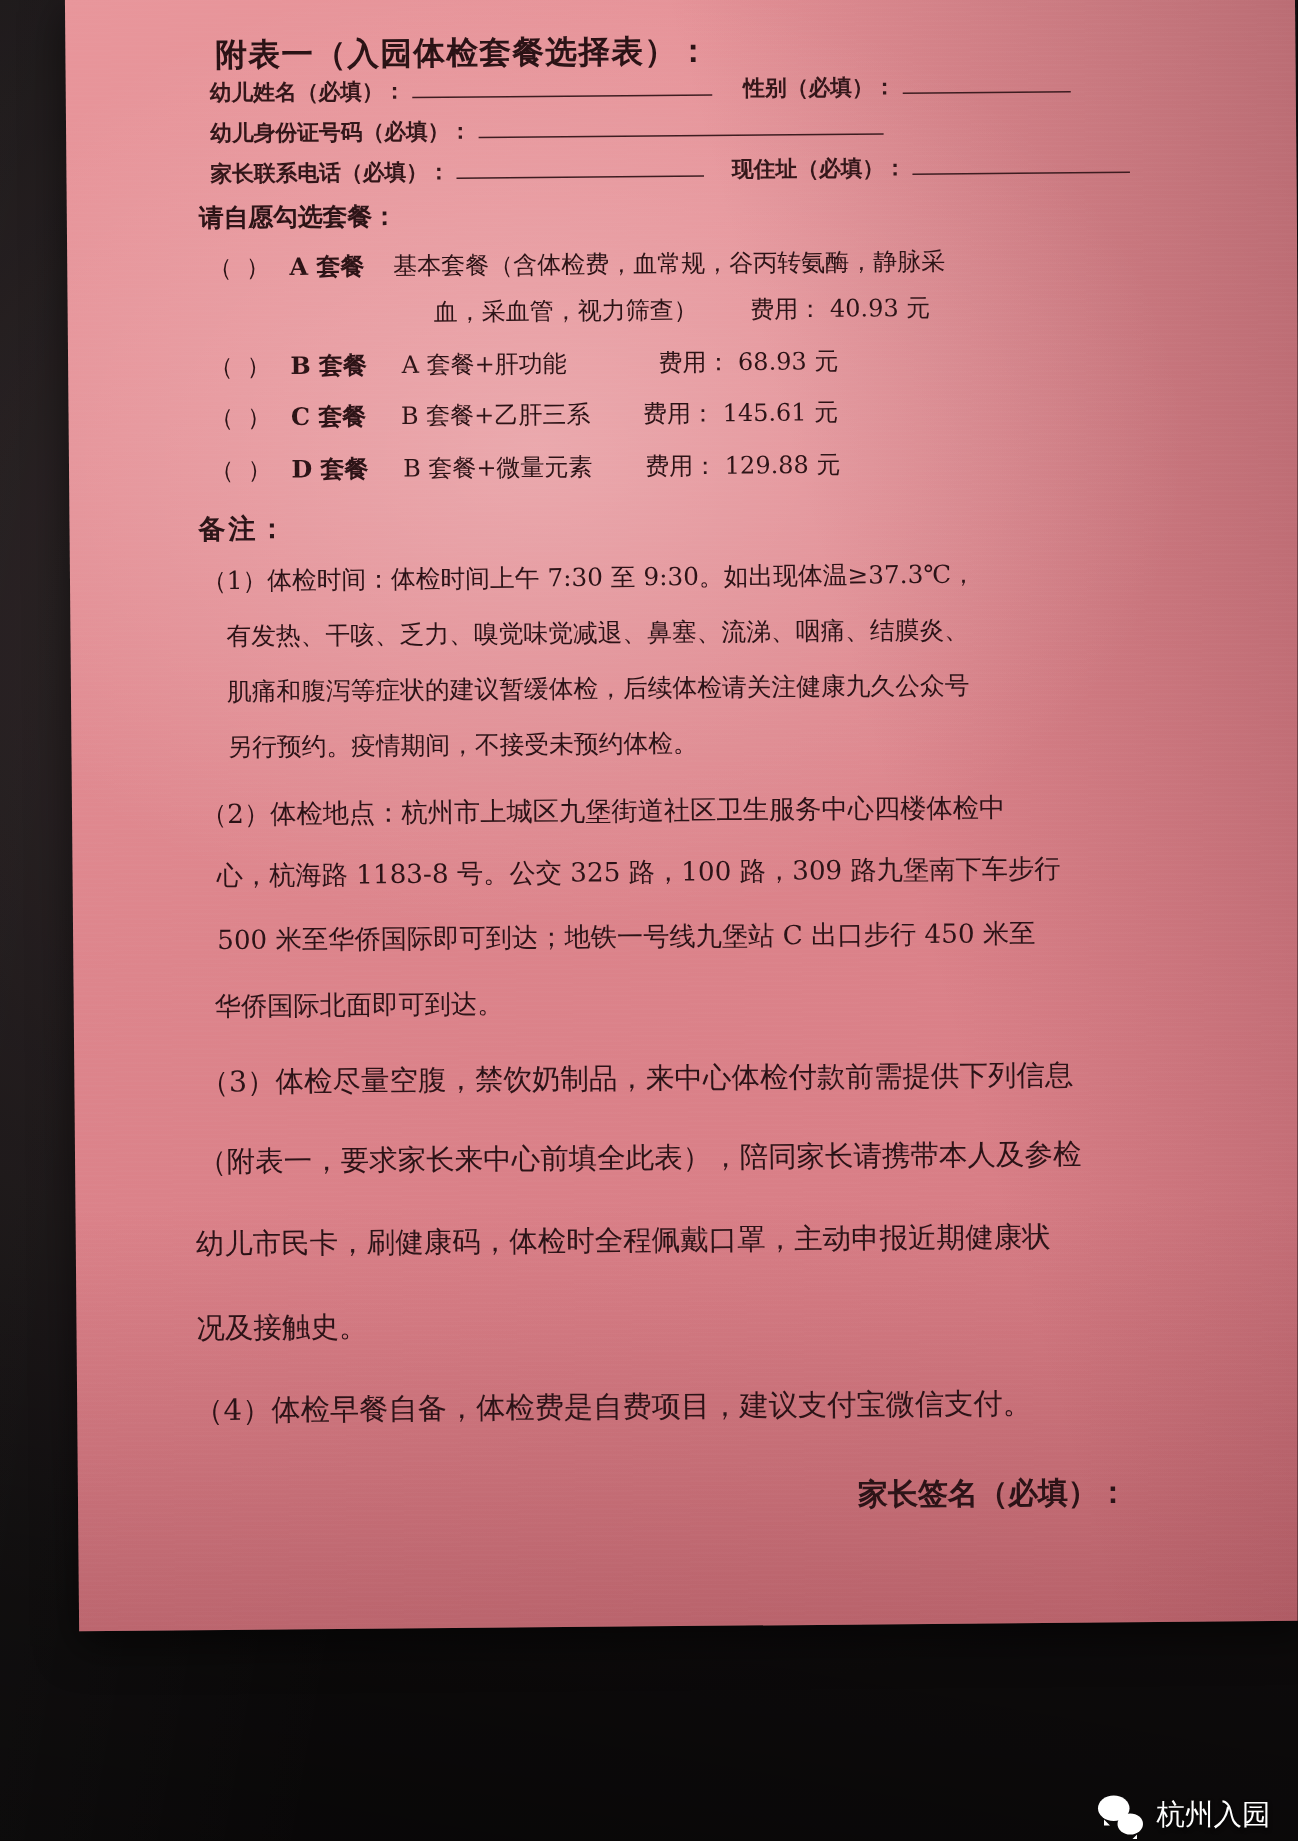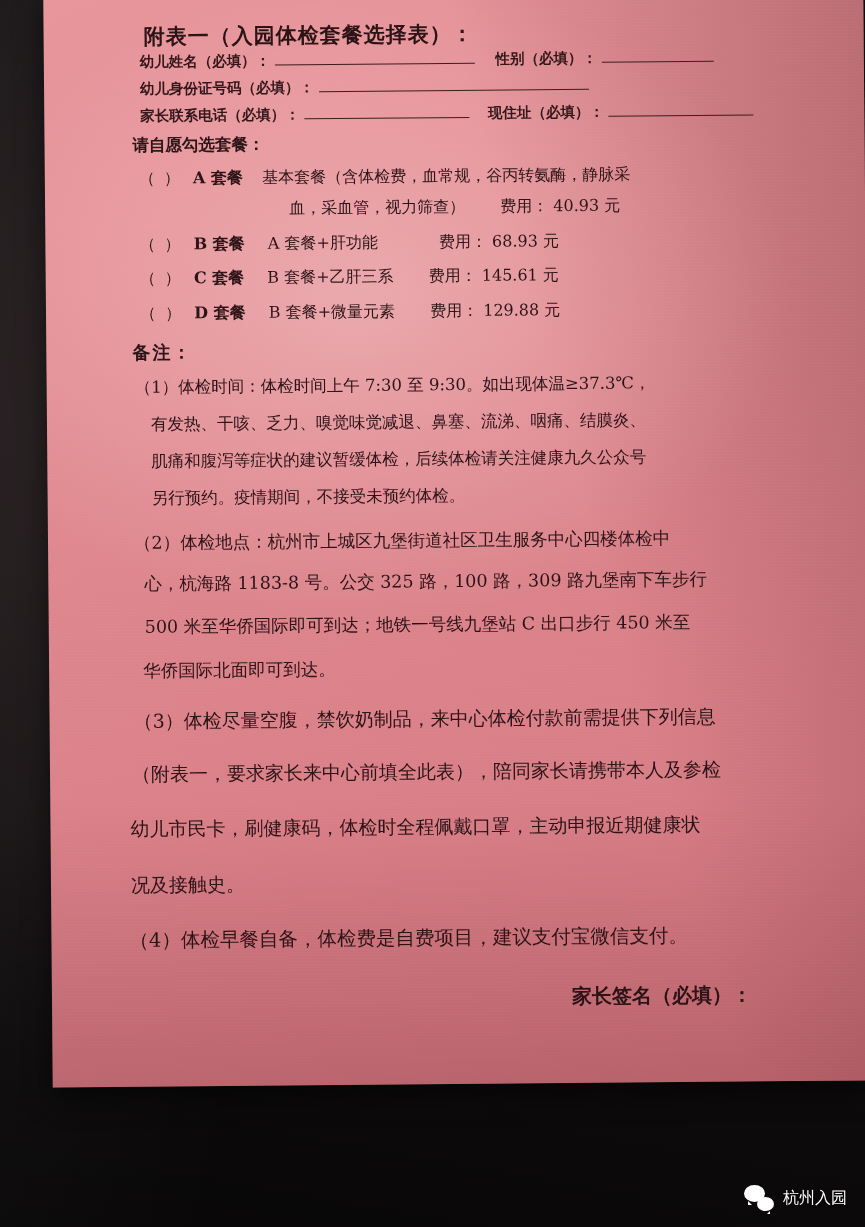--- a/index.html
+++ b/index.html
@@ -129,27 +129,27 @@
   .para {
     position: absolute;
     white-space: nowrap;
     color: #2b1216;
   }
 
   
   #wm {
     position: absolute;
     right: 18px;
-    bottom: 16px;
+    bottom: 4px;
     display: flex;
     align-items: center;
     gap: 9px;
     color: #fff;
     font-family: "DejaVu Sans", "Liberation Sans", sans-serif;
-    font-size: 16px;
+    font-size: 19px;
     text-shadow: 0 1px 3px rgba(0,0,0,.9);
   }
   #wm .wxicon {
     width: 30px; height: 26px;
     position: relative;
   }
   #wm .wxicon .b1, #wm .wxicon .b2 {
     position: absolute;
     background: #fff;
     border-radius: 50%;

